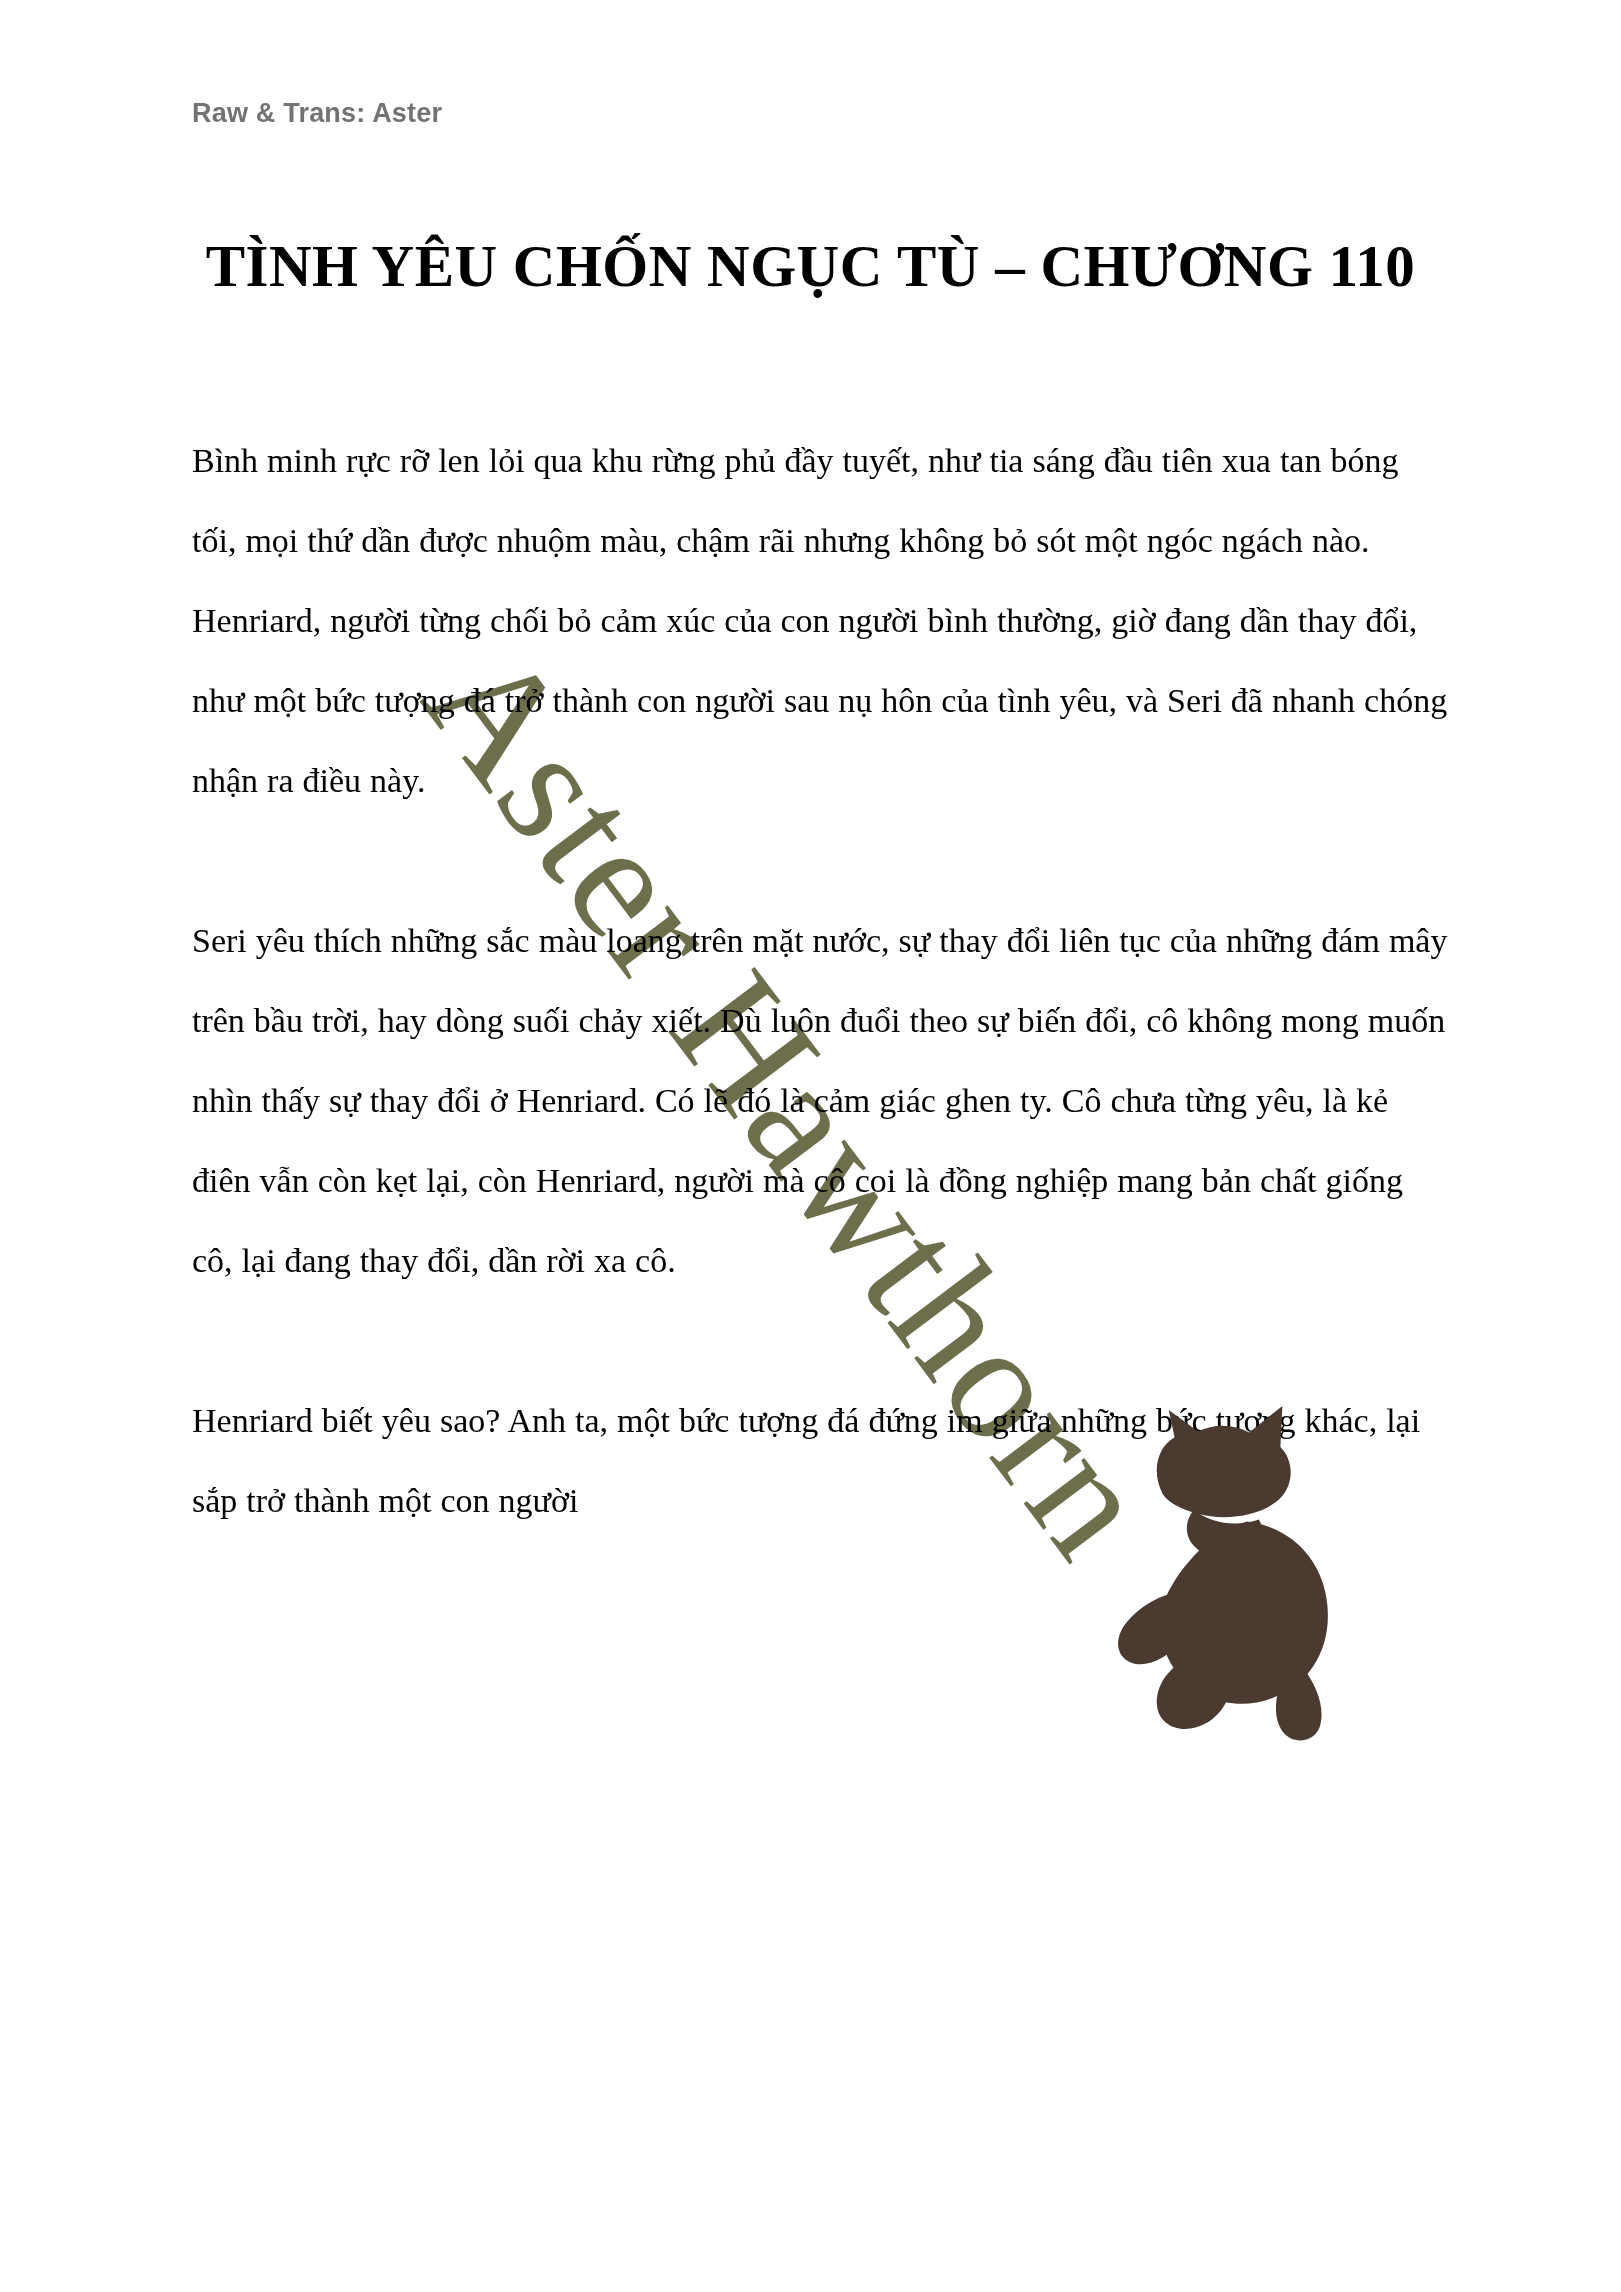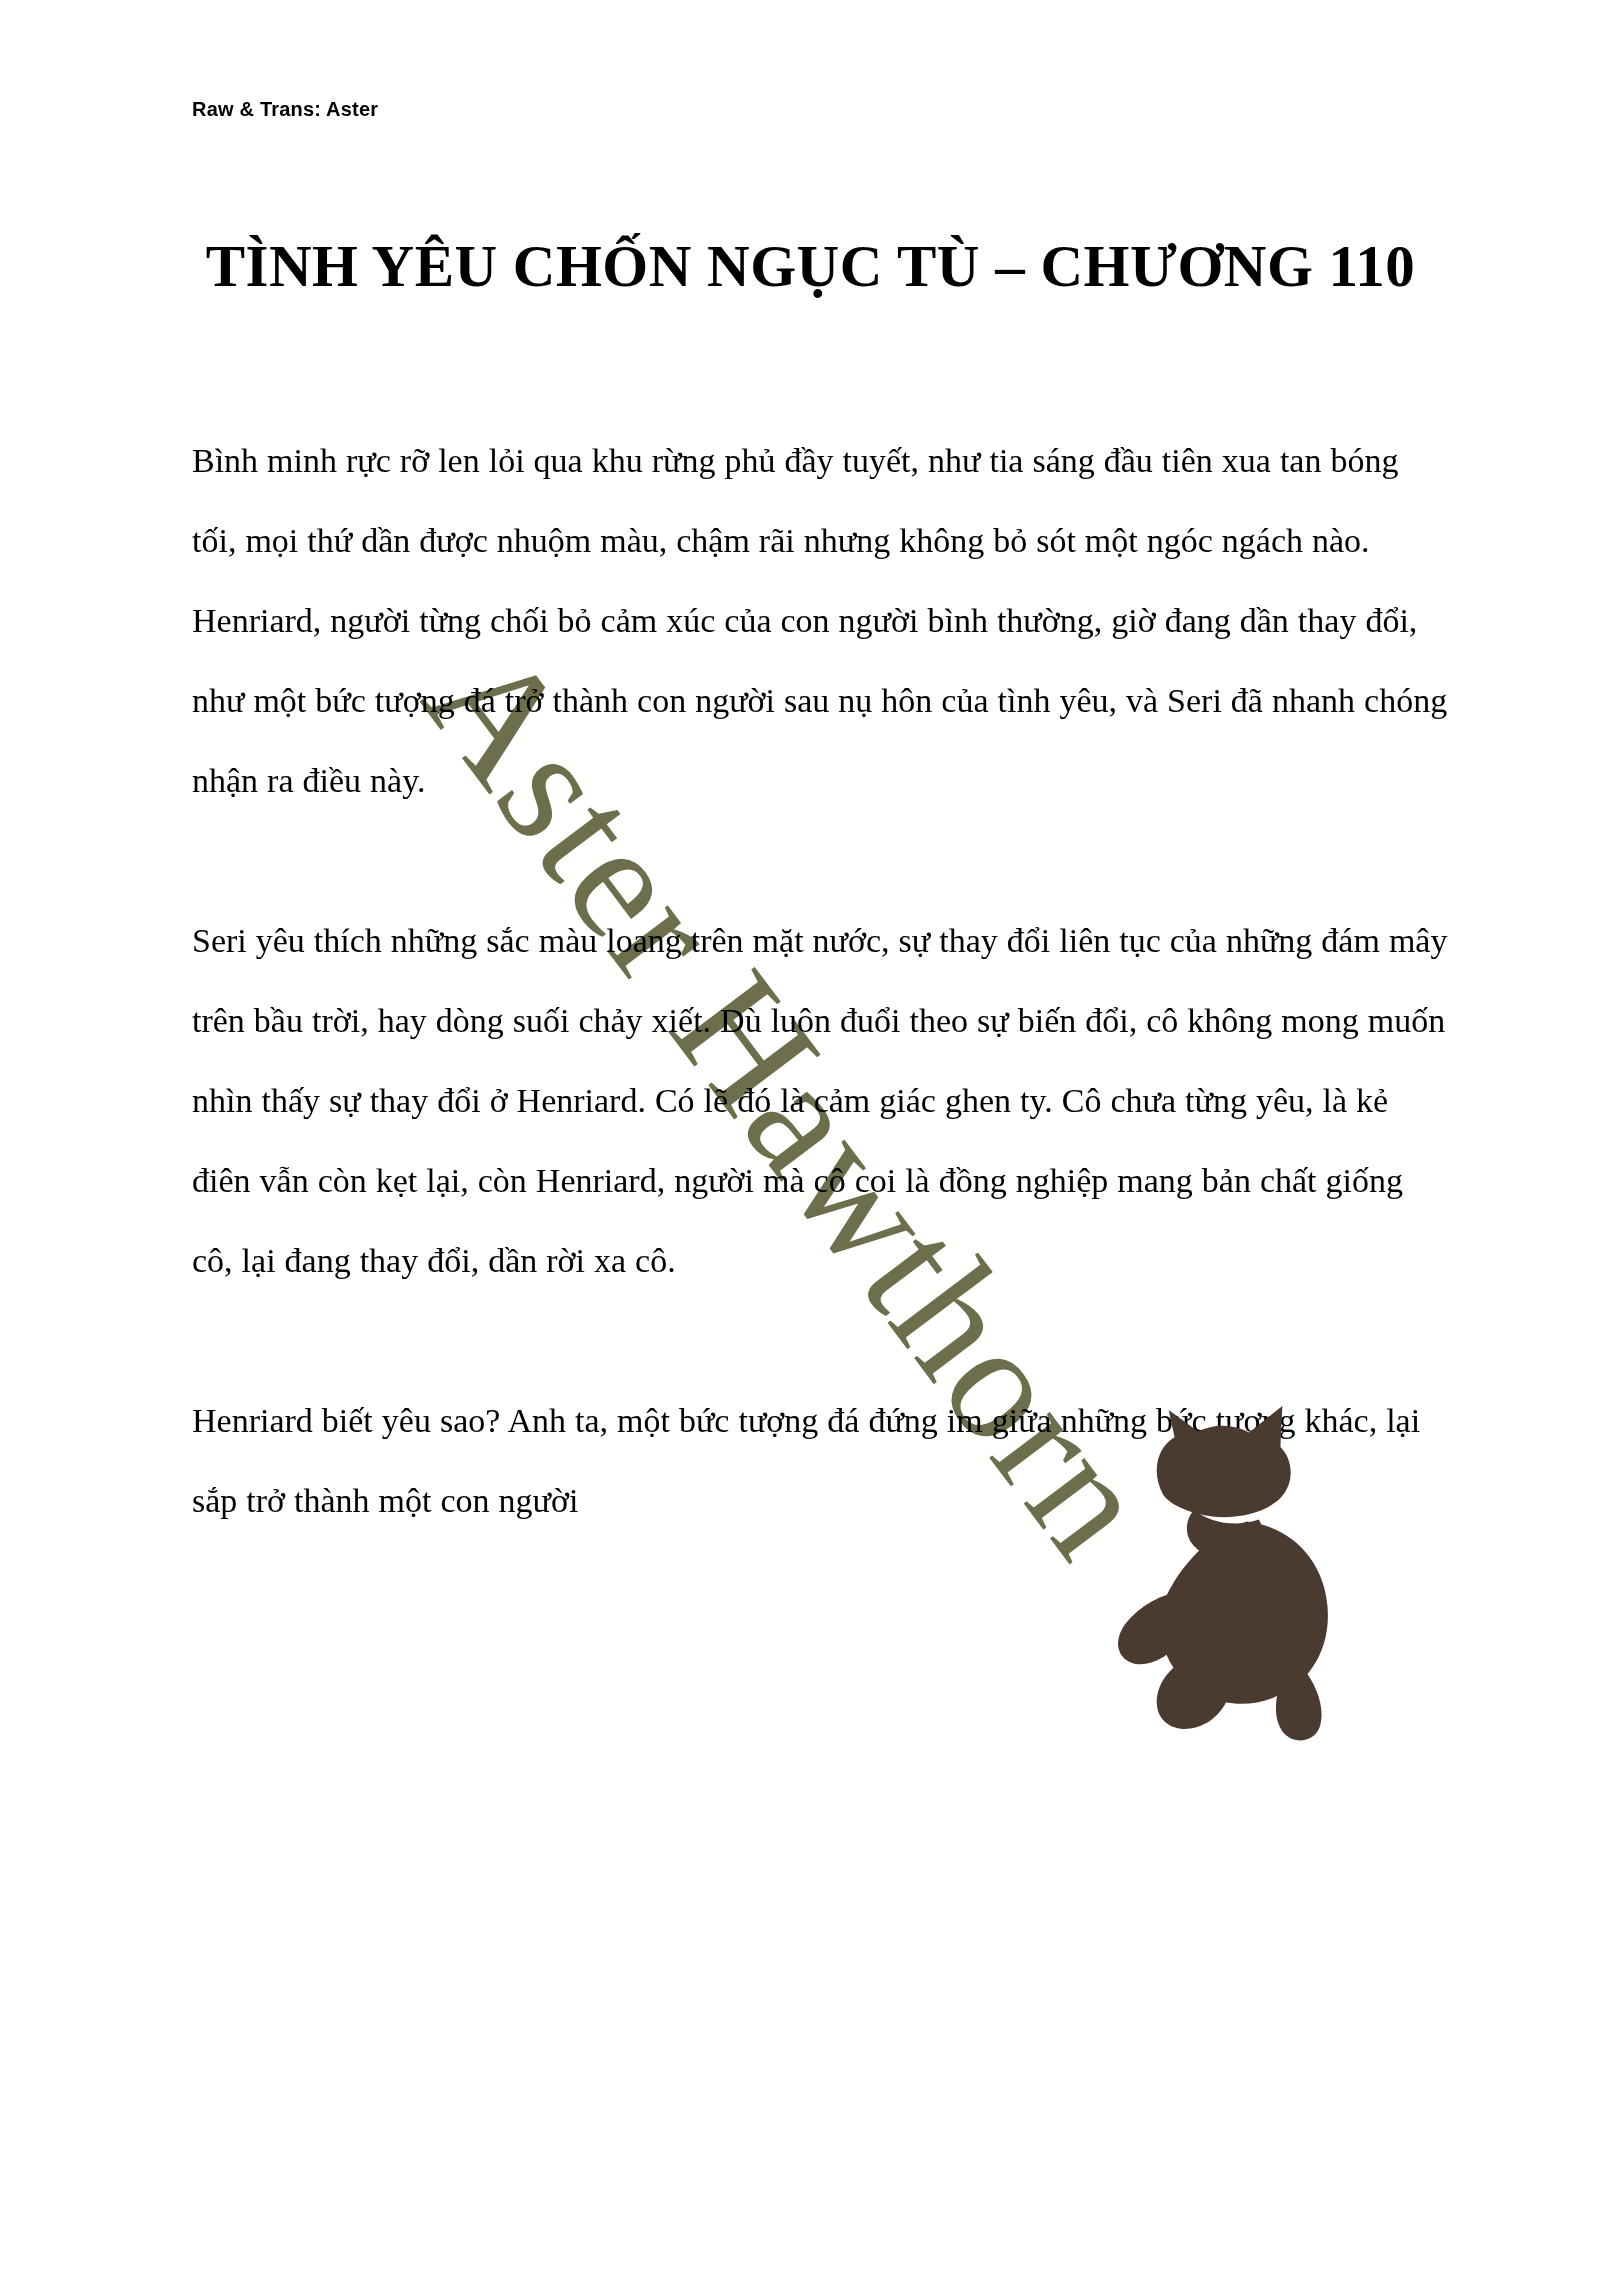--- a/index.html
+++ b/index.html
@@ -16,23 +16,23 @@
     overflow: hidden;
     box-sizing: border-box;
   }
 
   
   .doc-header {
     position: absolute;
     left: 192px;
     top: 98px;
     font-family: "Liberation Sans", sans-serif;
-    font-size: 20px;
+    font-size: 27px;
     font-weight: 700;
-    color: #000000;
+    color: #737373;
     letter-spacing: 0.2px;
     white-space: nowrap;
     z-index: 4;
   }
 
   
   .doc-title {
     position: absolute;
     left: 0;
     right: 0;

